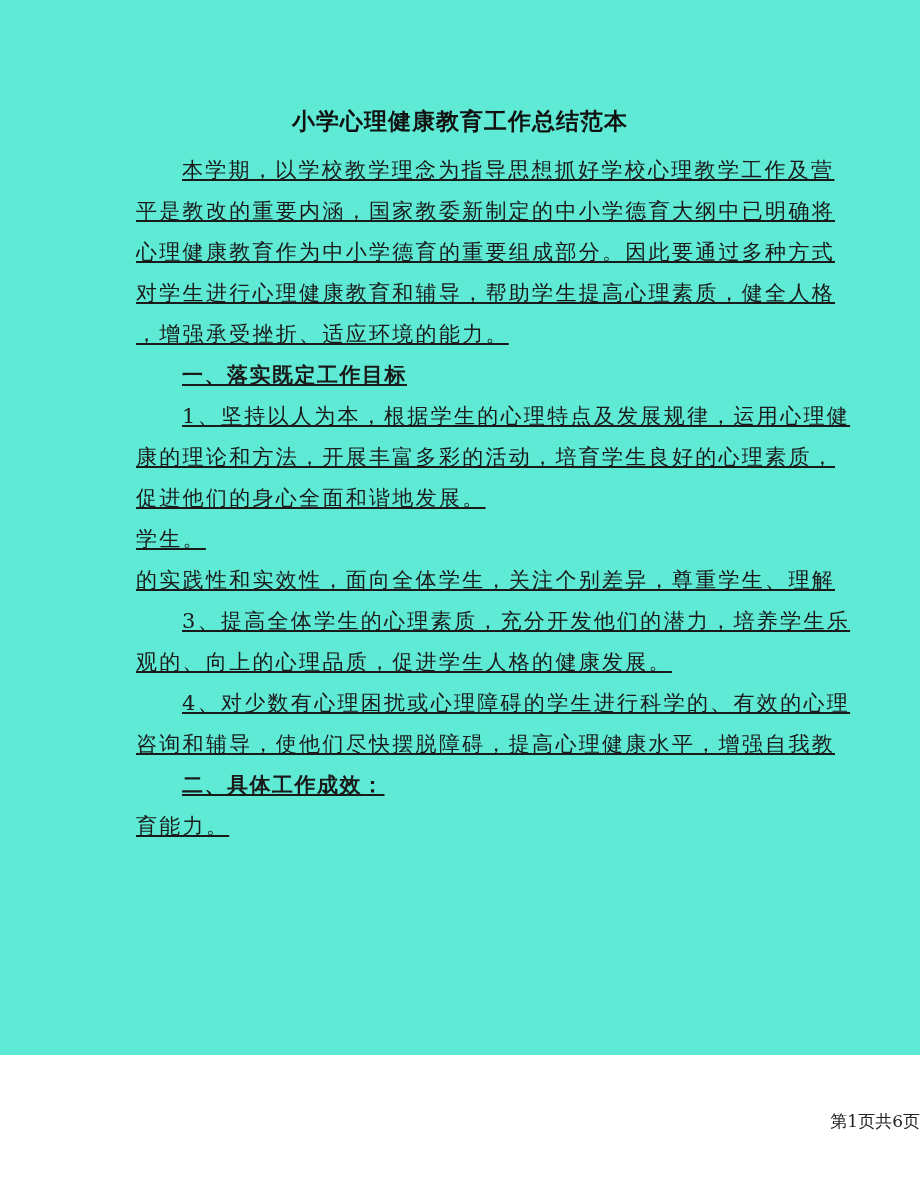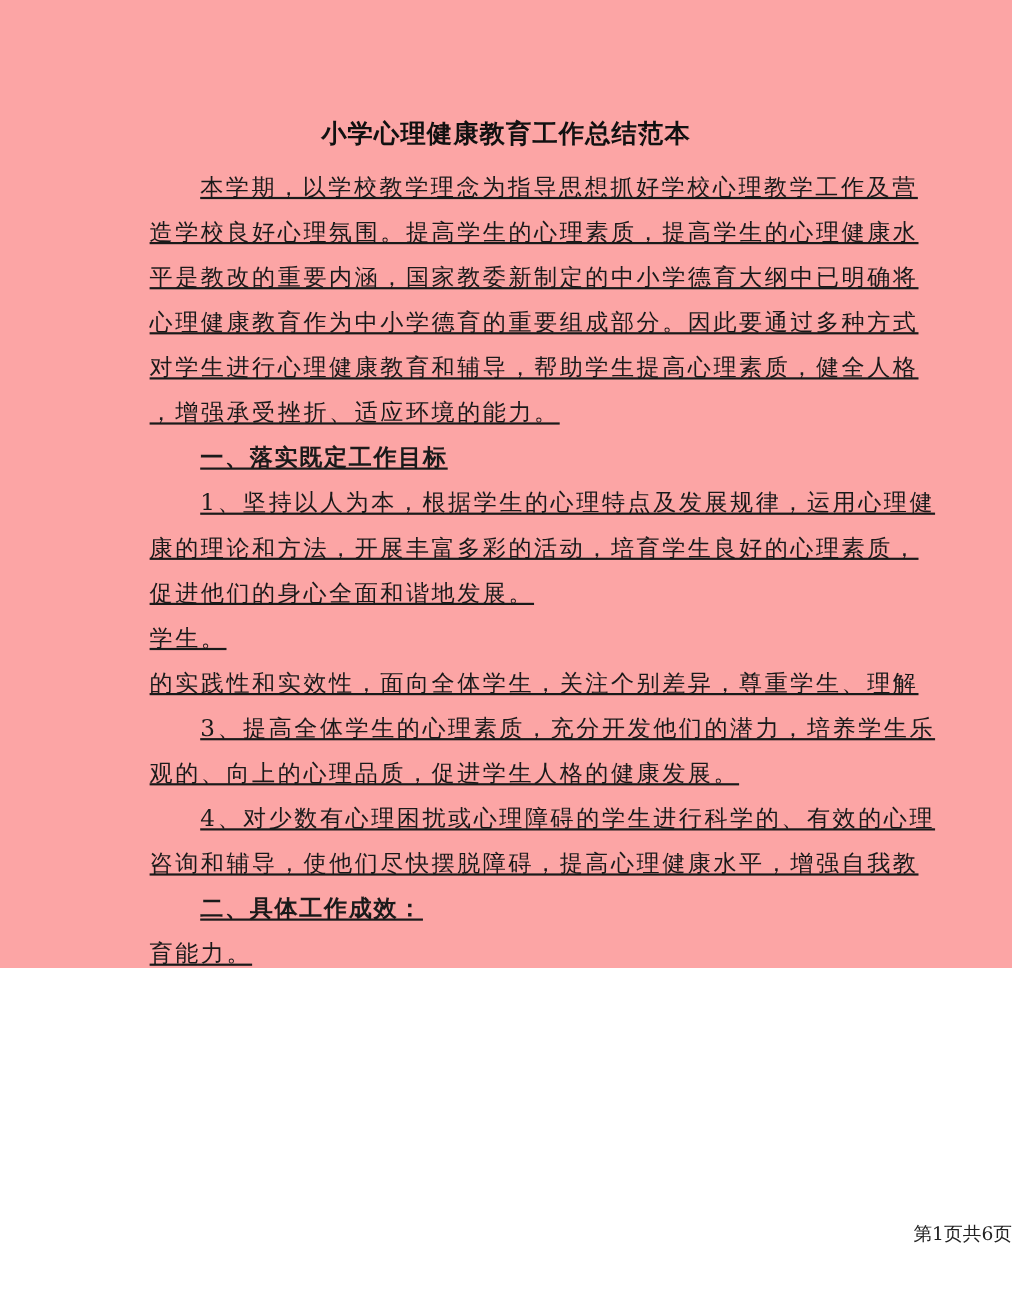--- a/index.html
+++ b/index.html
@@ -1,39 +1,38 @@
 <!DOCTYPE html>
 <html><head>
 <meta charset="utf-8">
 <style>
   html, body { margin: 0; padding: 0; background: #ffffff; }
   body { width: 920px; height: 1191px; position: relative; overflow: hidden;
          font-family: "DejaVu Serif", "Liberation Serif", serif; color: #111; }
-  .page { position: absolute; left: 0; top: 0; width: 920px; height: 880px; background: #fca5a5; }
+  .page { position: absolute; left: 0; top: 0; width: 920px; height: 1055px; background: #5eead4; }
   .title { position: absolute; top: 106px; left: 0; width: 920px; text-align: center;
            font-family: "DejaVu Sans", "Liberation Sans", sans-serif; font-weight: bold;
            font-size: 23px; letter-spacing: 1px; color: #111; }
   .body-text { position: absolute; left: 136px; top: 150px; width: 650px; }
   .line { height: 41px; line-height: 41px; font-size: 21px; white-space: nowrap;
           letter-spacing: 2.3px; color: #1a1a1a; text-decoration: underline; }
   .indent { padding-left: 46px; }
   .heading { font-family: "DejaVu Sans", "Liberation Sans", sans-serif; font-weight: bold;
              letter-spacing: 1.5px; }
   .footer { position: absolute; top: 1110px; left: 0; width: 920px; text-align: right;
             font-size: 17px; color: #222; }
 </style>
 </head>
 <body>
 
 <div class="page">
   <div class="title">小学心理健康教育工作总结范本</div>
 
   <div class="body-text">
     <div class="line indent">本学期，以学校教学理念为指导思想抓好学校心理教学工作及营</div>
-    <div class="line">造学校良好心理氛围。提高学生的心理素质，提高学生的心理健康水</div>
     <div class="line">平是教改的重要内涵，国家教委新制定的中小学德育大纲中已明确将</div>
     <div class="line">心理健康教育作为中小学德育的重要组成部分。因此要通过多种方式</div>
     <div class="line">对学生进行心理健康教育和辅导，帮助学生提高心理素质，健全人格</div>
     <div class="line">，增强承受挫折、适应环境的能力。</div>
     <div class="line indent heading">一、落实既定工作目标</div>
     <div class="line indent">1、坚持以人为本，根据学生的心理特点及发展规律，运用心理健</div>
     <div class="line">康的理论和方法，开展丰富多彩的活动，培育学生良好的心理素质，</div>
     <div class="line">促进他们的身心全面和谐地发展。</div>
     <div class="line">学生。</div>
     <div class="line">的实践性和实效性，面向全体学生，关注个别差异，尊重学生、理解</div>

